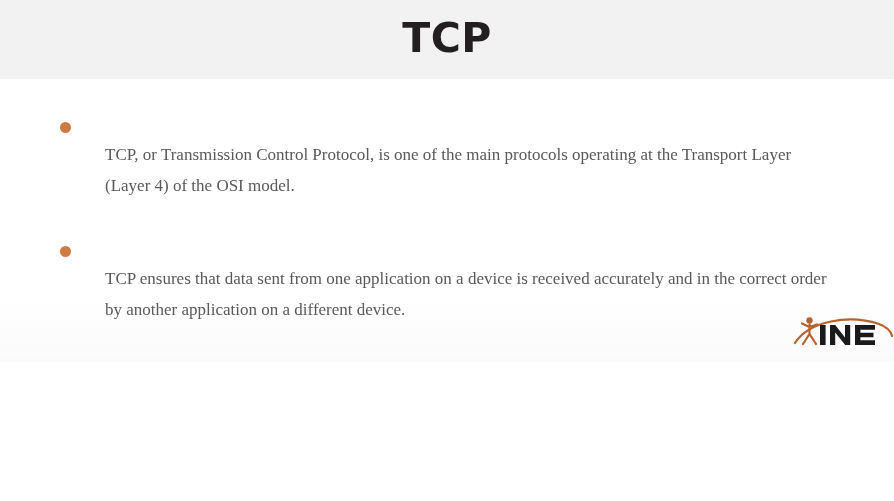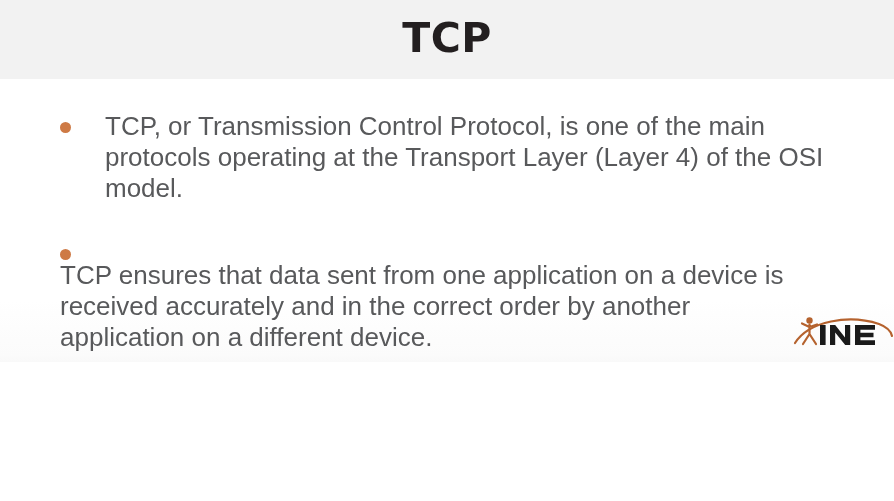--- a/index.html
+++ b/index.html
@@ -61,41 +61,41 @@
     top: 32px;
     width: 790px;
   }
   .bullet-item {
     display: flex;
     align-items: flex-start;
     margin-bottom: 34px;
   }
   .bullet-item:last-child {
     margin-bottom: 0;
-    flex-direction: column;
   }
   .bullet-dot-wrap {
     flex: 0 0 auto;
     width: 45px;
     padding-top: 11px;
   }
   .bullet-dot {
     width: 11px;
     height: 11px;
     border-radius: 50%;
     background: #ce7a45;
   }
   .bullet-text {
     flex: 1 1 auto;
-    font-family: Liberation Sans, sans-serif;
-    font-size: 26px;
+    font-family: Liberation Serif, serif;
+    font-size: 17px;
     line-height: 31px;
     color: #58595b;
     max-width: 724px;
     font-weight: 400;
+    margin-top: 28px;
   }
   .logo {
     position: absolute;
     right: 18px;
     bottom: 10px;
     width: 110px;
     height: 42px;
   }
 </style>
 </head>

